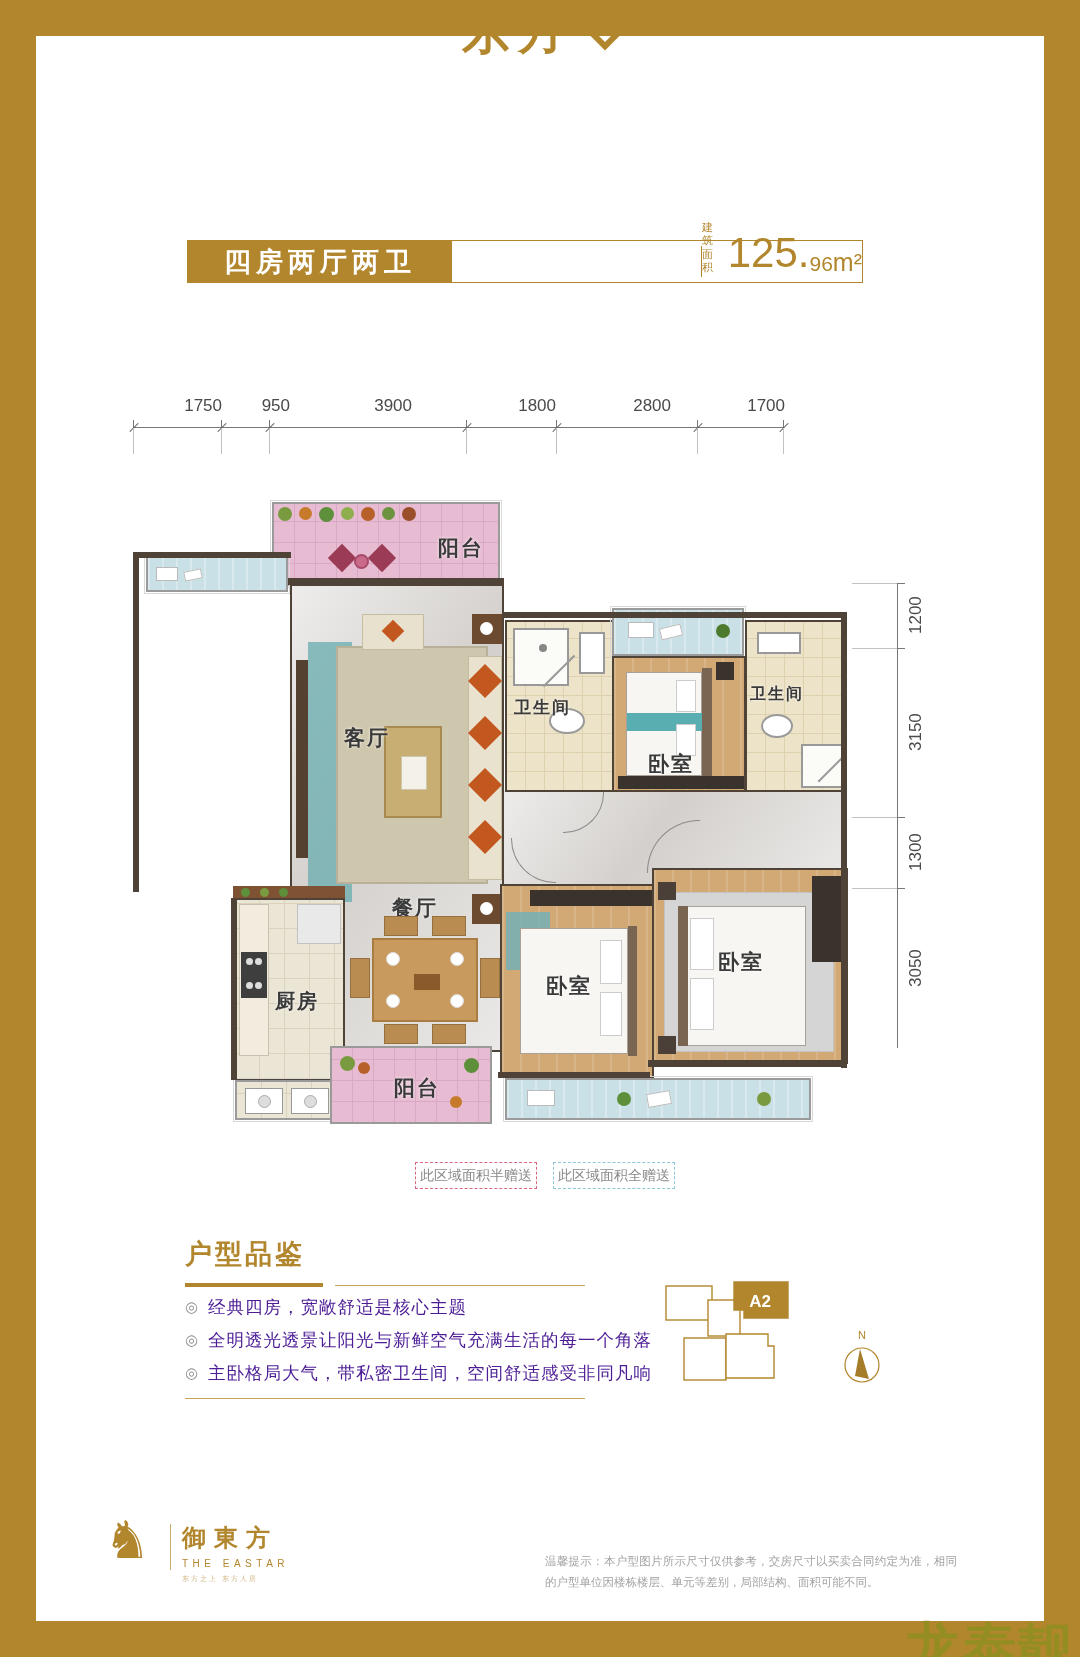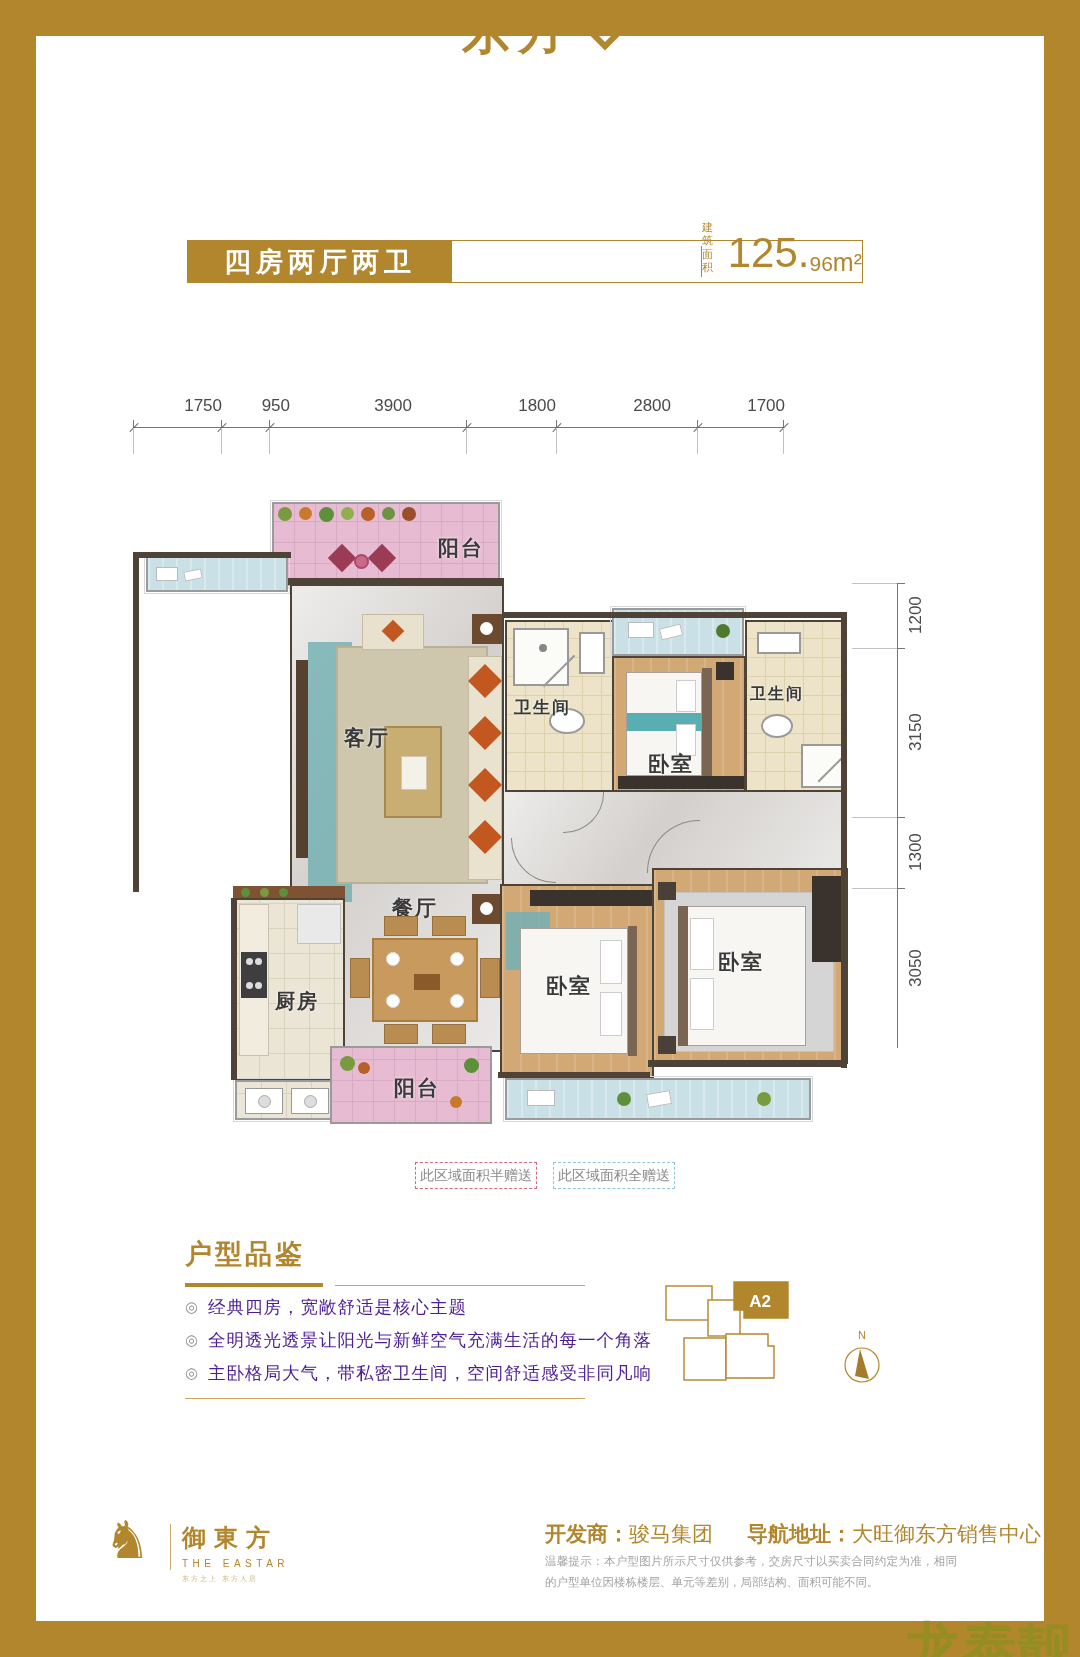--- a/index.html
+++ b/index.html
@@ -352,24 +352,20 @@
     <polygon points="78,6 132,6 132,42 88,42 88,34 78,34" fill="#b2862c" stroke="#b2862c" stroke-width="1.4"></polygon>
     <text x="104" y="31" fill="#ffffff" font-size="17" font-weight="bold" text-anchor="middle" font-family="Liberation Sans, sans-serif">A2</text>
   </svg>
 
   <svg class="abs" style="left:838px;top:1328px;" width="50" height="60" viewBox="0 0 50 60">
     <text x="24" y="11" fill="#b2862c" font-size="11" text-anchor="middle" font-family="Liberation Sans, sans-serif">N</text>
     <circle cx="24" cy="37" r="17" fill="none" stroke="#b2862c" stroke-width="1.2"></circle>
     <polygon points="22,21 31,51 17,48" fill="#a57d2a"></polygon>
   </svg>
 
-  <div class="abs foot">
-    <span><b>开发商：</b><span>骏马集团</span></span>
-    <span><b>导航地址：</b><span>大旺御东方销售中心</span></span>
-  </div>
   <div class="abs disc">温馨提示：本户型图片所示尺寸仅供参考，交房尺寸以买卖合同约定为准，相同的户型单位因楼栋楼层、单元等差别，局部结构、面积可能不同。</div>
 
   <div class="abs horse" style="left:104px;top:1514px;">♞</div>
   <div class="abs" style="left:170px;top:1524px;width:1px;height:46px;background:var(--gold);opacity:.7;"></div>
   <div class="abs" style="left:182px;top:1522px;">
     <div class="l2cn">御東方</div>
     <div class="l2en">THE EASTAR</div>
     <div class="l2tag">东方之上 东方人居</div>
   </div>
 

